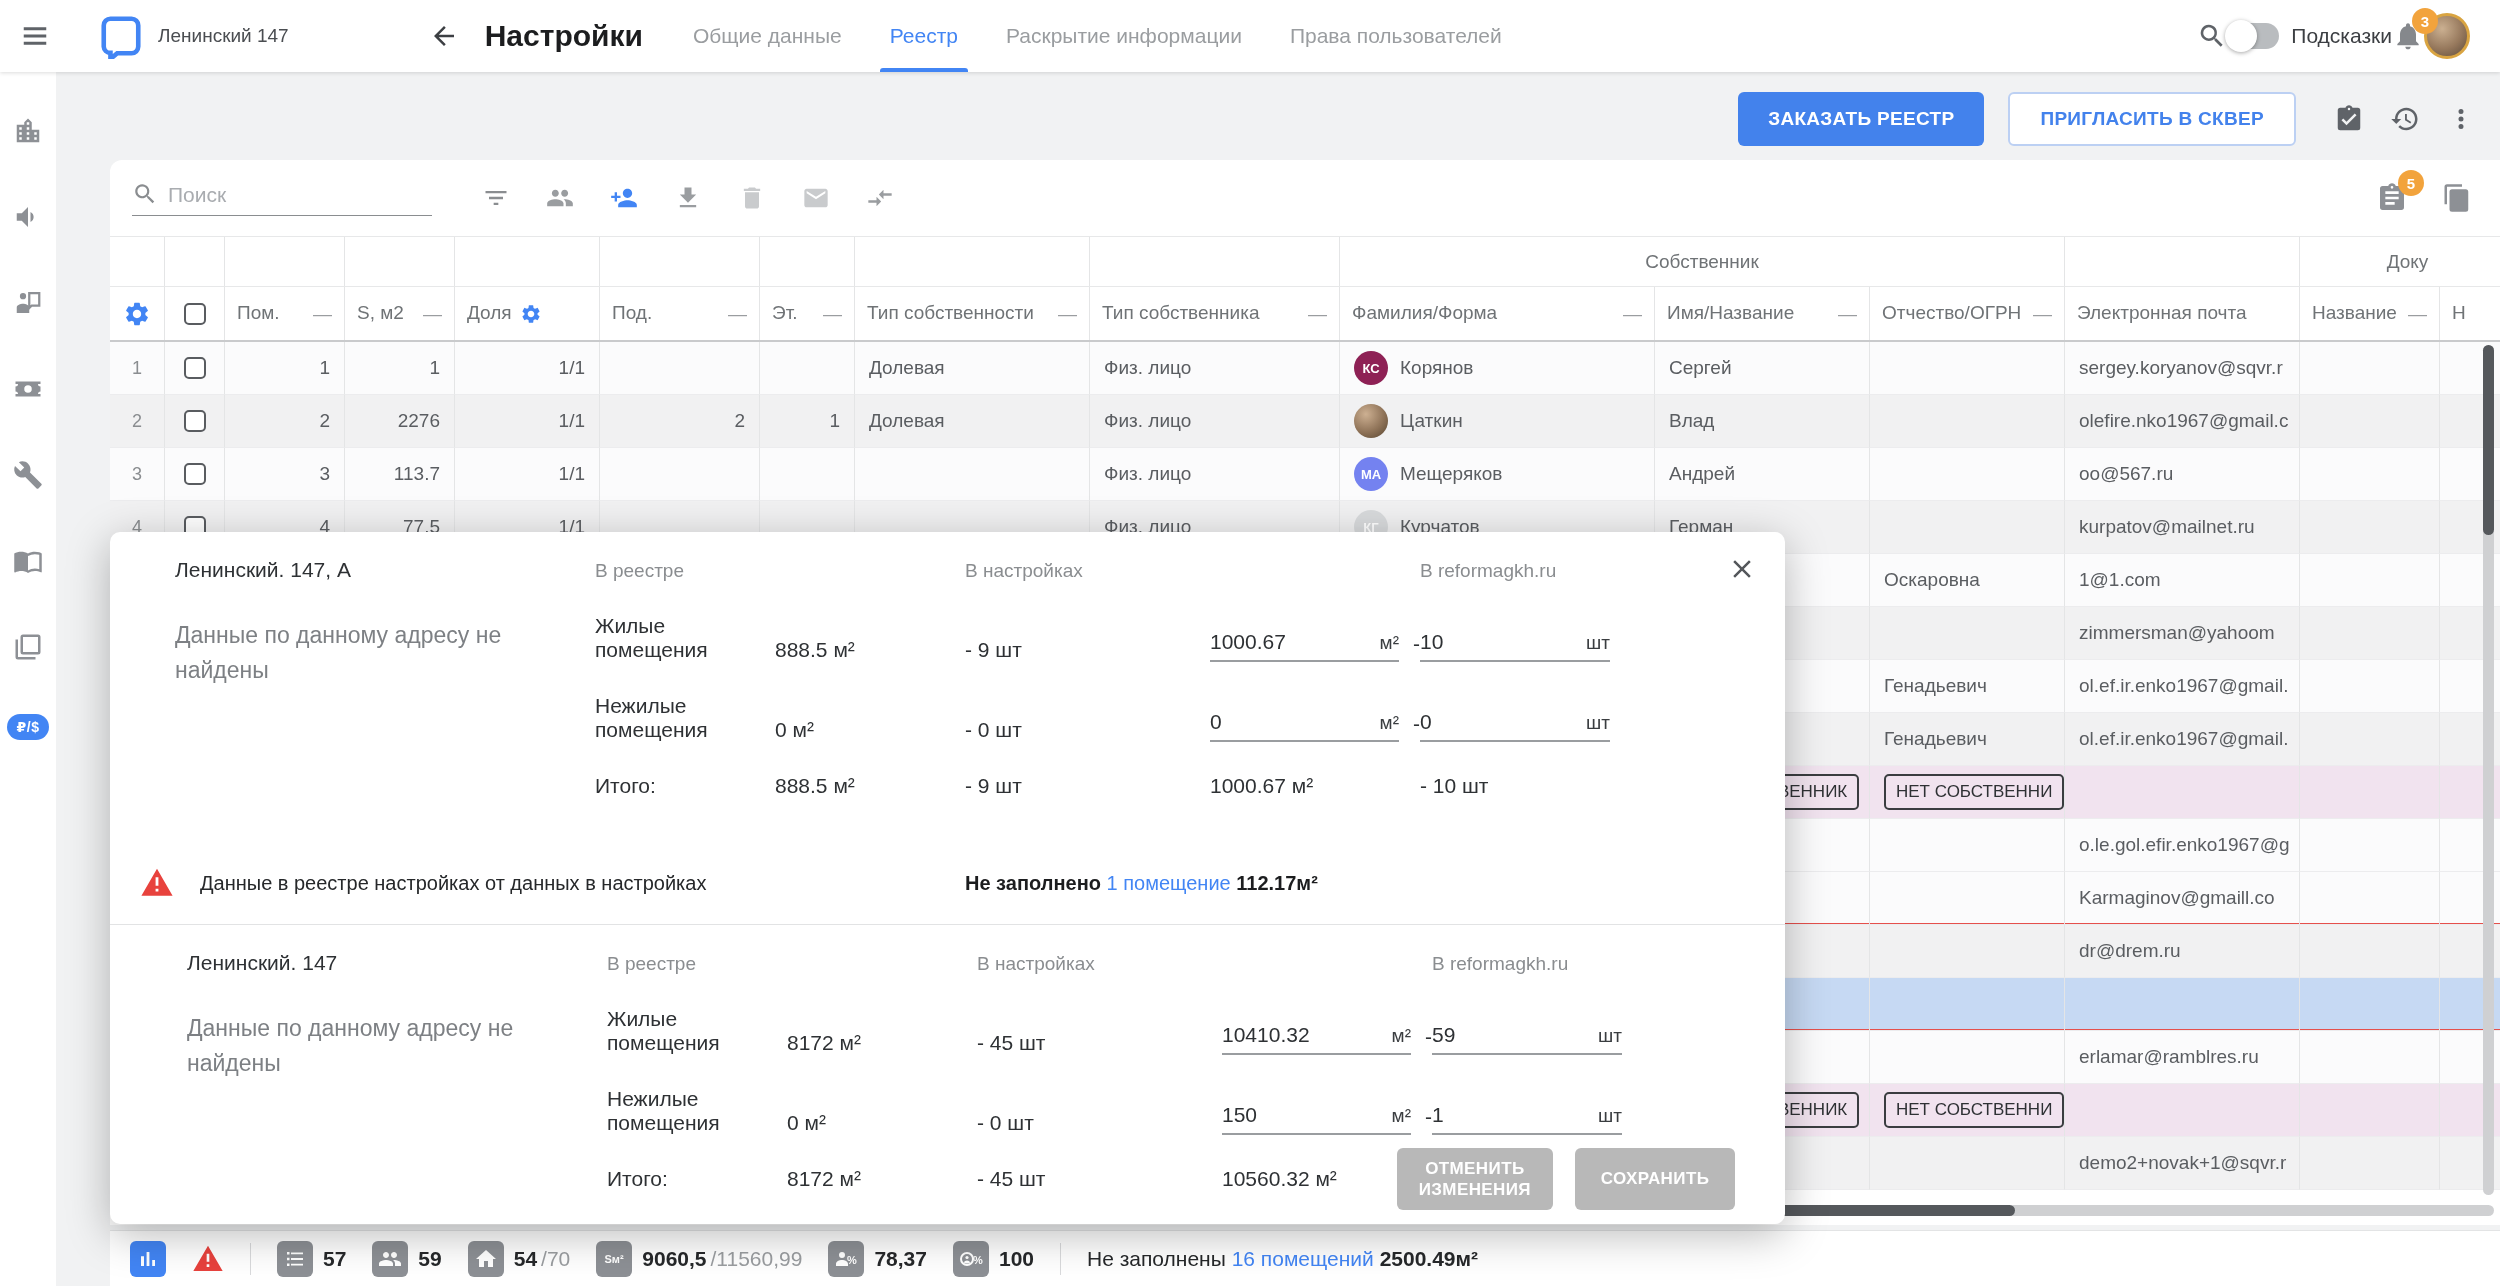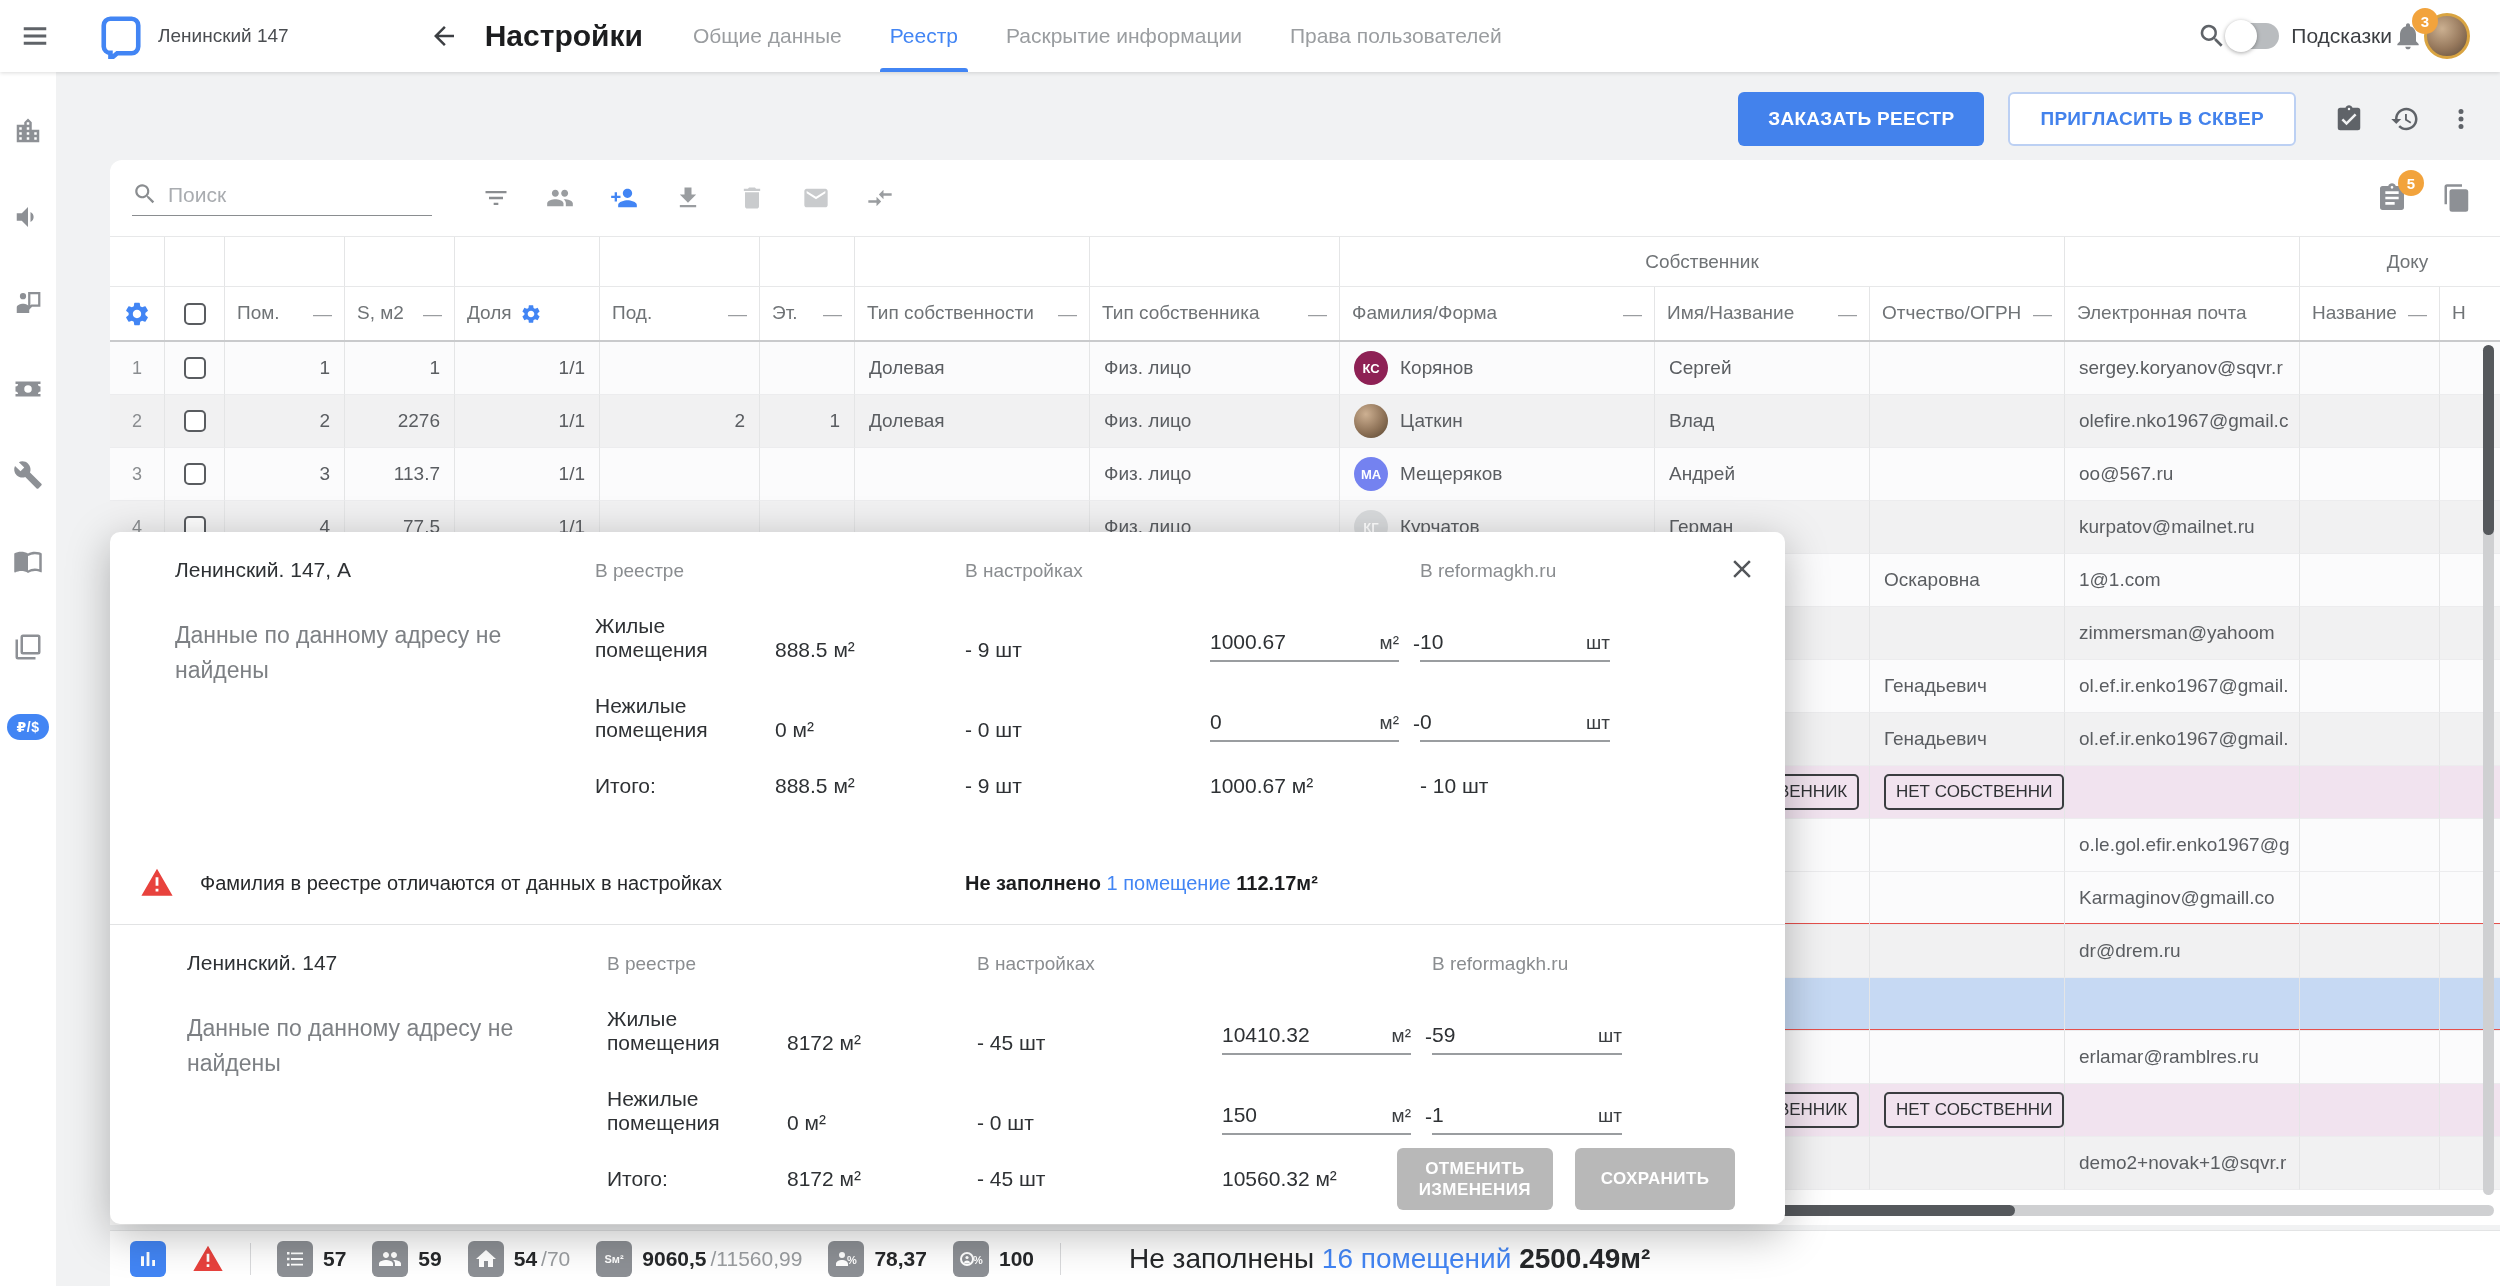--- a/index.html
+++ b/index.html
@@ -136,21 +136,21 @@
   .statusbar { position:absolute; left:110px; right:0; bottom:0; height:56px; background:#fff;
     border-top:1px solid #e3e4e5; display:flex; align-items:center; padding:0 20px; gap:26px; z-index:45; }
   .sb-ic-plain { color:#e8423d; }
   .sb-sq { width:36px; height:36px; border-radius:6px; background:#8d9095; color:#fff; display:flex;
     align-items:center; justify-content:center; flex:0 0 auto; }
   .sb-sq.blue { background:#4285f4; }
   .metric { display:flex; align-items:center; gap:10px; }
   .metric .mv { font-size:21px; font-weight:bold; color:#26282a; }
   .metric .mt { font-size:21px; color:#9a9da0; }
   .sb-div { width:1px; height:32px; background:#d9dadc; }
-  .sb-note { font-size:28px; color:#26282a;margin-left:42px; }
+  .sb-note { font-size:21px; color:#26282a; }
   .sb-note .nf-link { color:#4285f4; cursor:pointer; }
   .sb-note .nf-area { font-weight:bold; }
 </style>
 </head>
 <body>
 
 <header class="topbar">
   <span class="burger">
       <svg width="30" height="30" viewBox="0 0 24 24" fill="currentColor">
         <path d="M3 5h18v2.4H3zM3 10.8h18v2.4H3zM3 16.6h18v2.4H3z"></path>
@@ -738,21 +738,21 @@
       <div class="m-val">- 10 шт</div>
       <div></div>
     </div>
     <div class="m-warn">
       <div class="w-left">
         <span class="warn-ic">
               <svg width="34" height="34" viewBox="0 0 24 24" fill="currentColor">
                 <path fill-rule="evenodd" d="M1 21h22L12 2 1 21zm12-3h-2v-2h2v2zm0-4h-2v-6h2v6z"></path>
               </svg>
             </span>
-        <span class="wtxt">Фамилия в реестре отличаются от данных в настройках</span>
+        <span class="wtxt">Данные в реестре настройках от данных в настройках</span>
       </div>
       <div class="w-right">
         <span class="nf-prefix">Не заполнено</span>
         <span class="nf-link">1 помещение</span>
         <span class="nf-area">112.17м²</span>
       </div>
     </div>
   </section>
       <section class="m-sec">
     <div class="m-grid">

